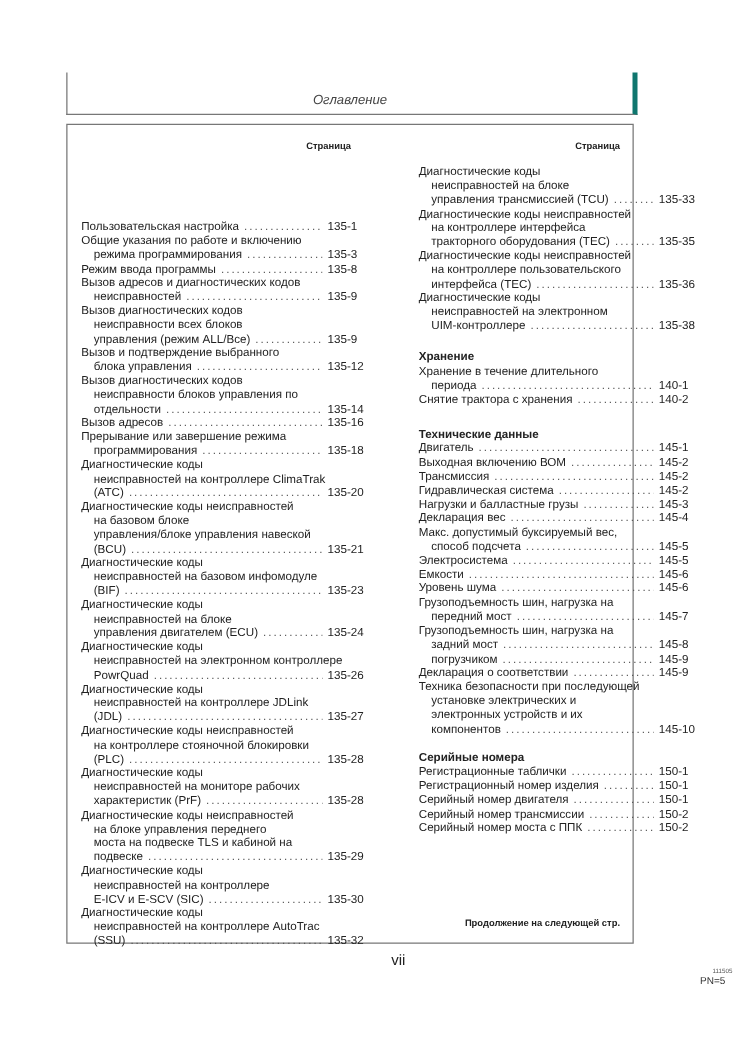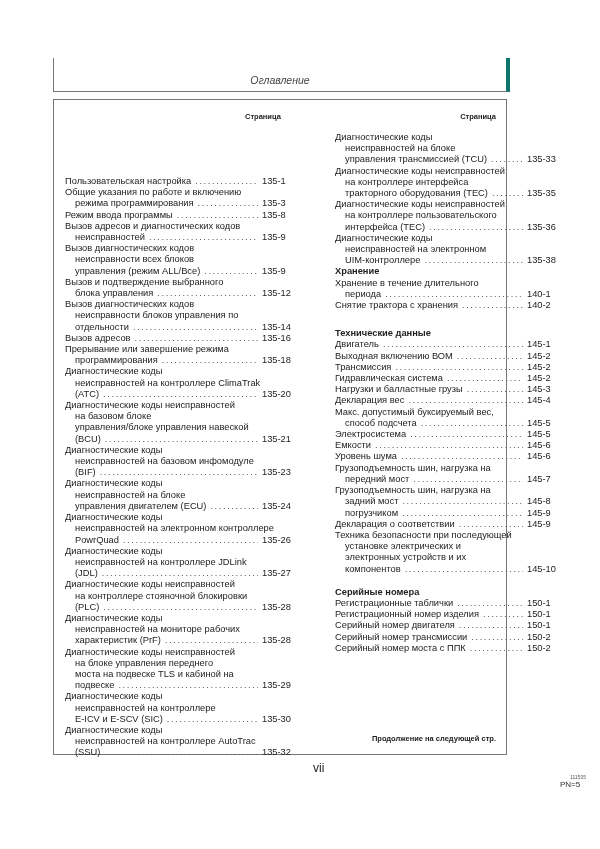--- a/index.html
+++ b/index.html
@@ -242,21 +242,21 @@
         <div class="entry">
           <div class="line">Диагностические коды</div>
           <div class="line indent">неисправностей на электронном</div>
           <div class="line indent last">
             <span class="txt">UIM-контроллере</span>
             <span class="dots">................................................................................</span>
             <span class="pg">135-38</span>
           </div>
         </div>
       </div>
-    <div class="section-title" style="margin-top:0;">Хранение</div>
+    <div class="section-title" style="margin-top:14px;">Хранение</div>
     <div id="storage-list">
         <div class="entry">
           <div class="line">Хранение в течение длительного</div>
           <div class="line indent last">
             <span class="txt">периода</span>
             <span class="dots">................................................................................</span>
             <span class="pg">140-1</span>
           </div>
         </div>
         <div class="entry">

